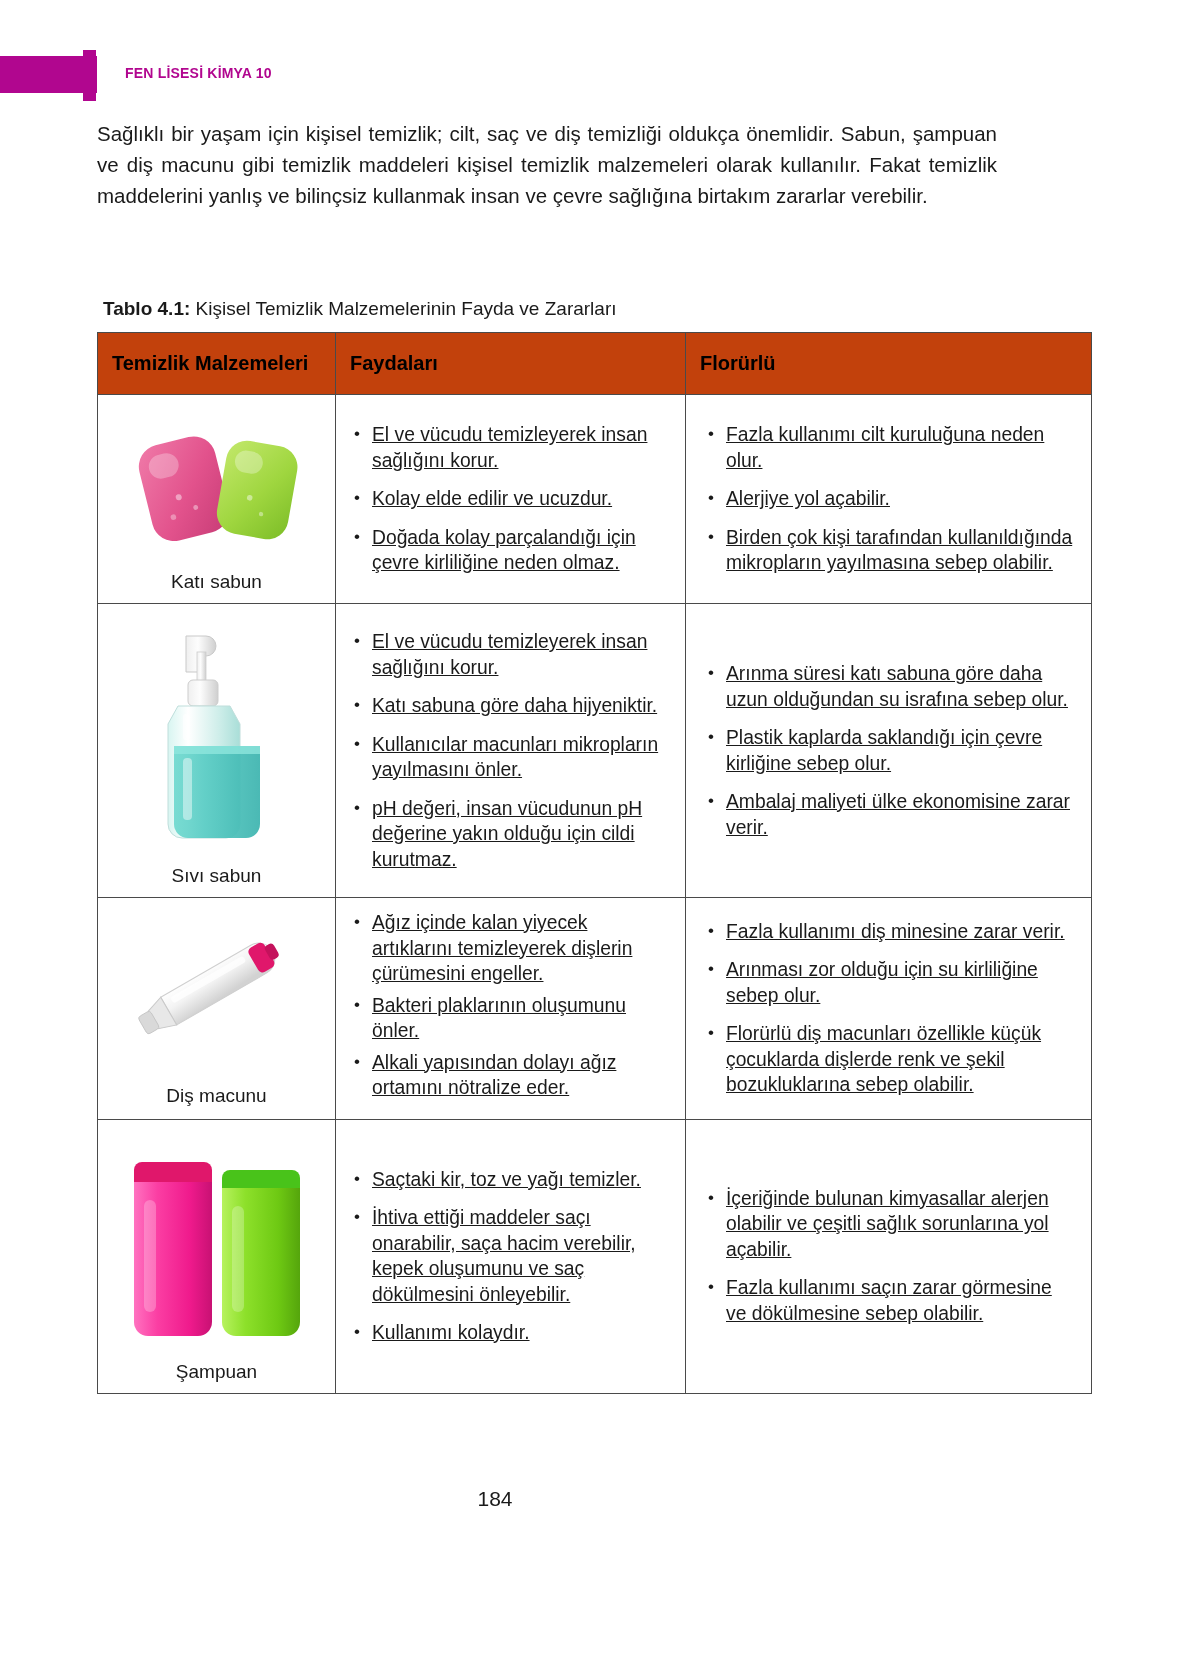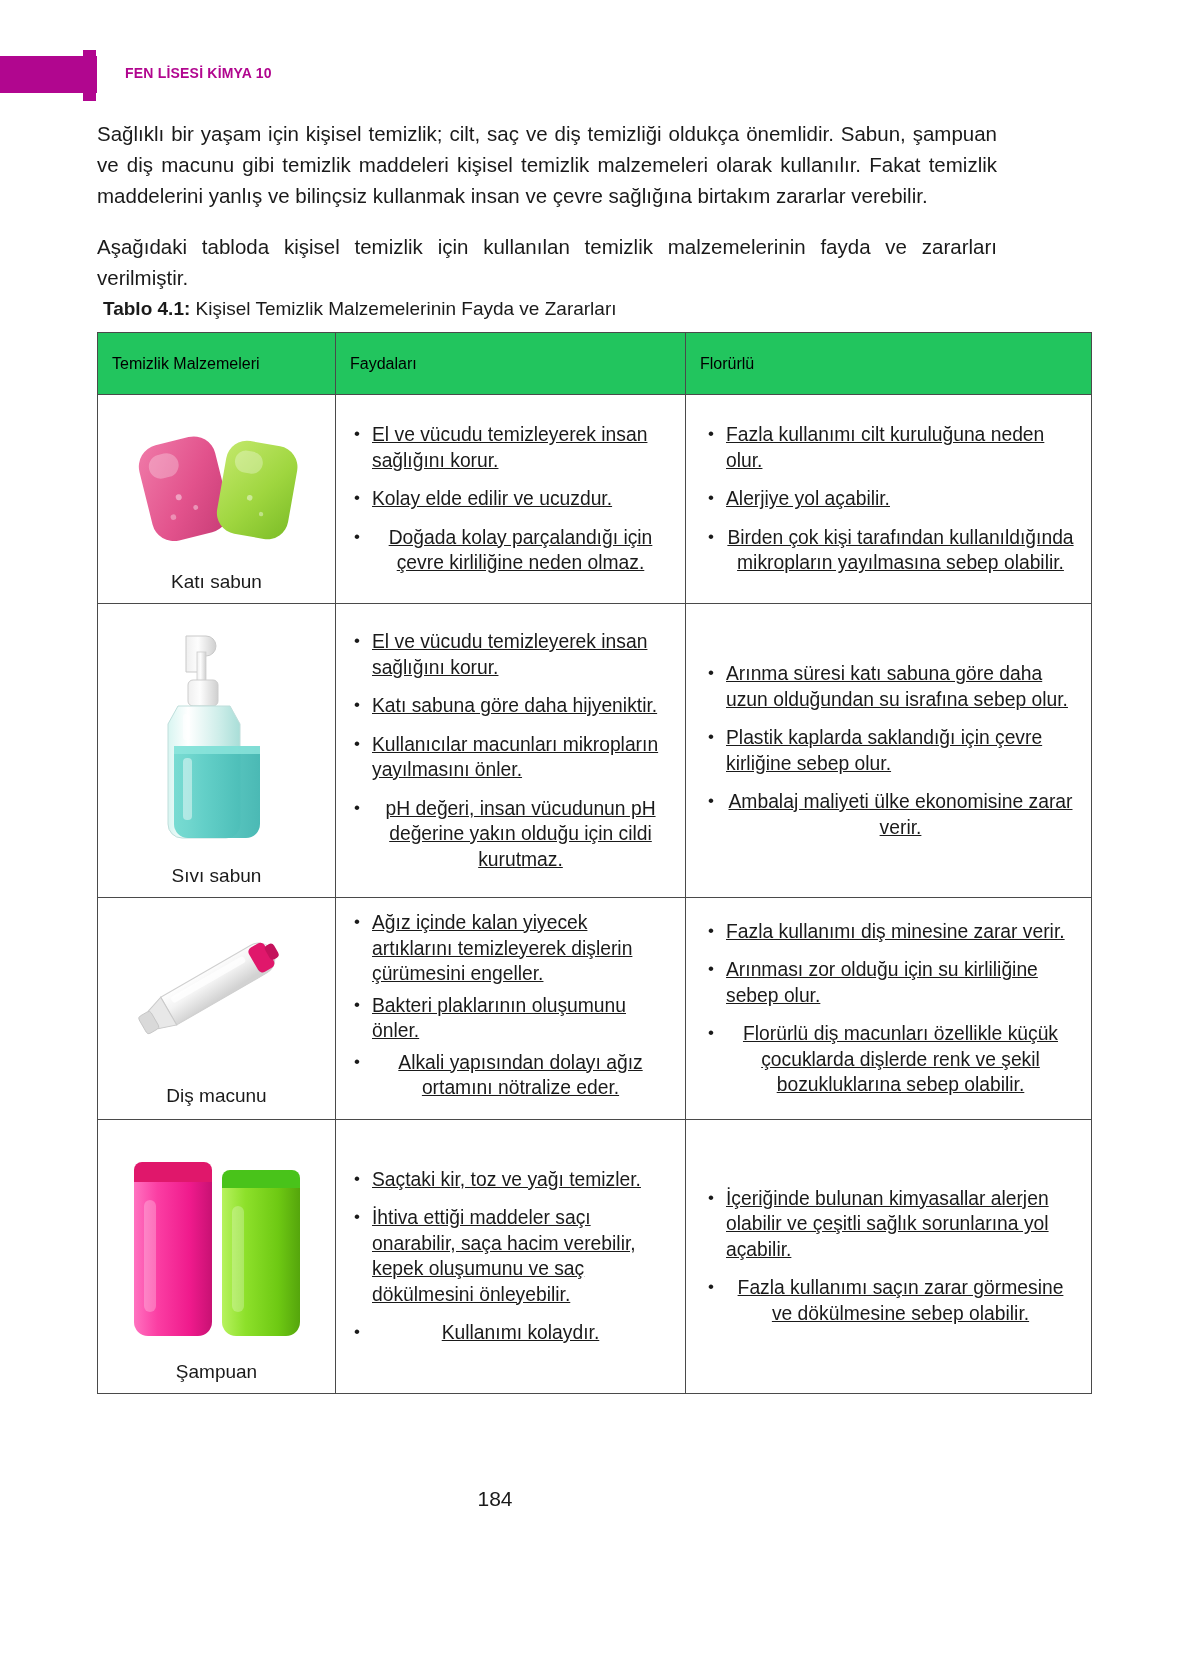--- a/index.html
+++ b/index.html
@@ -86,24 +86,24 @@
     width: 994px;
     border-collapse: collapse;
     table-layout: fixed;
   }
   table.fact-table th,
   table.fact-table td {
     border: 1px solid #4a4a4a;
     vertical-align: middle;
   }
   table.fact-table thead th {
-    background: #22c55e;
+    background: #c2410c;
     height: 62px;
-    font-size: 16px;
-    font-weight: normal;
+    font-size: 20px;
+    font-weight: bold;
     text-align: left;
     padding: 0 14px;
     color: #000;
   }
   col.c-img { width: 238px; }
   col.c-ben { width: 350px; }
   col.c-harm { width: 406px; }
 
   td.img-cell {
     text-align: center;
@@ -121,21 +121,21 @@
     padding: 0;
   }
   ul.bullets li {
     position: relative;
     padding-left: 22px;
     font-size: 19.3px;
     line-height: 25.5px;
     margin-bottom: 13px;
     color: #1a1a1a;
   }
-  ul.bullets li:last-child { margin-bottom: 0; text-align: center; }
+  ul.bullets li:last-child { margin-bottom: 0; }
   ul.bullets li::before {
     content: "•";
     position: absolute;
     left: 4px;
     top: -1px;
     font-size: 17px;
     color: #1a1a1a;
   }
   ul.bullets.dense li { margin-bottom: 6px; }
 
@@ -163,21 +163,20 @@
 <body>
 
 <div class="page">
 
   <div class="header-band"></div>
   <div class="header-tab"></div>
   <div class="header-title">FEN LİSESİ KİMYA 10</div>
 
   <div class="content">
     <p class="para">Sağlıklı bir yaşam için kişisel temizlik; cilt, saç ve diş temizliği oldukça önemlidir. Sabun, şampuan ve diş macunu gibi temizlik maddeleri kişisel temizlik malzemeleri olarak kullanılır. Fakat temizlik maddelerini yanlış ve bilinçsiz kullanmak insan ve çevre sağlığına birtakım zararlar verebilir.</p>
-    <p class="para tight">Aşağıdaki tabloda kişisel temizlik için kullanılan temizlik malzemelerinin fayda ve zararları verilmiştir.</p>
   </div>
 
   <div class="table-caption">
     <b>Tablo 4.1:</b><span> Kişisel Temizlik Malzemelerinin Fayda ve Zararları</span>
   </div>
 
   <table class="fact-table">
     <colgroup>
       <col class="c-img">
         <col class="c-ben">

